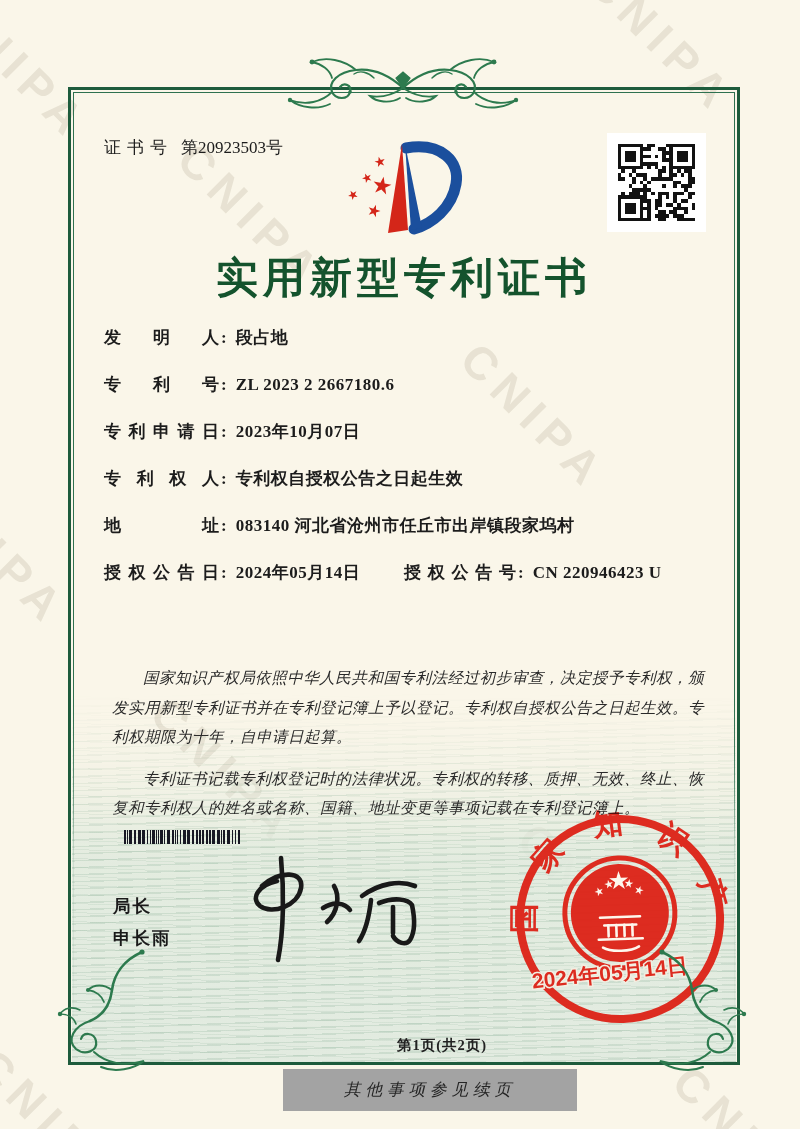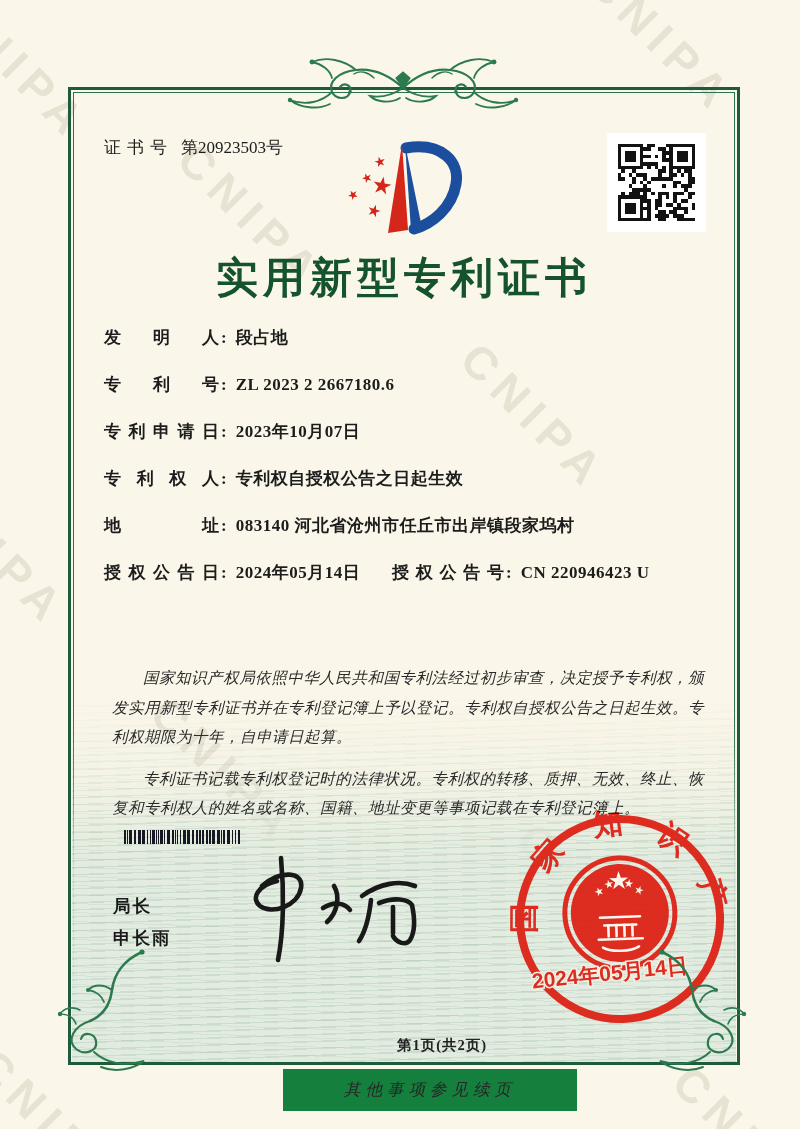--- a/index.html
+++ b/index.html
@@ -48,21 +48,21 @@
   .qr .d{background:#121212;}
   
   .title{position:absolute;left:68px;top:250px;width:672px;text-align:center;
     font-size:42px;font-weight:700;letter-spacing:5px;color:#14532d;}
   
   .fields{position:absolute;left:104px;top:326px;width:612px;font-size:17px;font-weight:600;}
   .frow{height:22px;margin-bottom:25px;position:relative;white-space:nowrap;}
   .flabel{display:inline-block;width:115px;text-align:justify;text-align-last:justify;}
   .fcolon{display:inline-block;margin:0 9px 0 2px;}
   .fvalue{letter-spacing:0.5px;}
-  .fgroup2{position:absolute;left:288px;top:0;}
+  .fgroup2{position:absolute;left:300px;top:0;}
   
   .bodytext{position:absolute;left:100px;top:651px;width:616px;
     font-size:15.5px;line-height:29.5px;font-style:italic;color:#2a2a2a;
     text-align:justify;}
   .bodytext p{margin:12px;text-indent:2em;letter-spacing:0.5px;}
   
   .barcode{position:absolute;left:124px;top:830px;width:136px;height:14px;
     display:flex;align-items:stretch;}
   .barcode i{display:block;background:#181824;}
   
@@ -72,21 +72,21 @@
   .officer div{margin-bottom:10px;letter-spacing:2px;}
   
   .signature{position:absolute;left:228px;top:842px;width:200px;height:124px;}
   
   .seal{position:absolute;left:508px;top:805px;width:224px;height:224px;
     mix-blend-mode:multiply;opacity:0.96;transform:rotate(-2deg);}
   
   .pagenote{position:absolute;left:68px;top:1036px;width:748px;text-align:center;
     font-size:14.5px;font-weight:700;letter-spacing:1px;color:#222;}
   
-  .contstrip{position:absolute;left:283px;top:1069px;width:294px;height:42px;background:#15803d;
+  .contstrip{position:absolute;left:283px;top:1069px;width:294px;height:42px;background:#a3a3a3;
     display:flex;align-items:center;justify-content:center;}
   .contnote{font-size:16.5px;font-style:italic;letter-spacing:5px;color:#262626;}
   
   .top-ornament{position:absolute;left:278px;top:48px;width:250px;height:68px;z-index:4;}
   .corner{position:absolute;width:96px;height:126px;z-index:4;}
   .corner.left{left:52px;top:948px;}
   .corner.right{left:656px;top:948px;transform:scaleX(-1);}
 </style>
 </head>
 <body>

